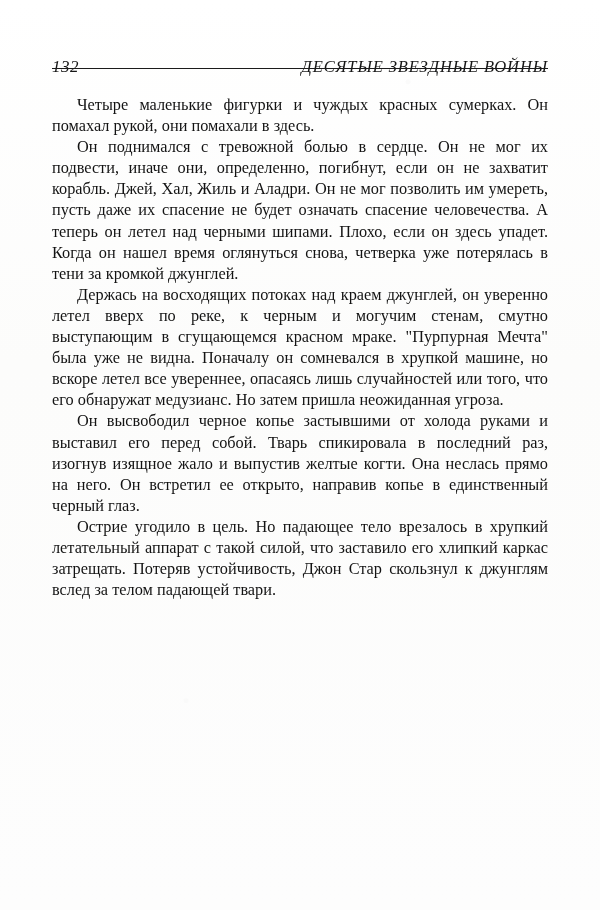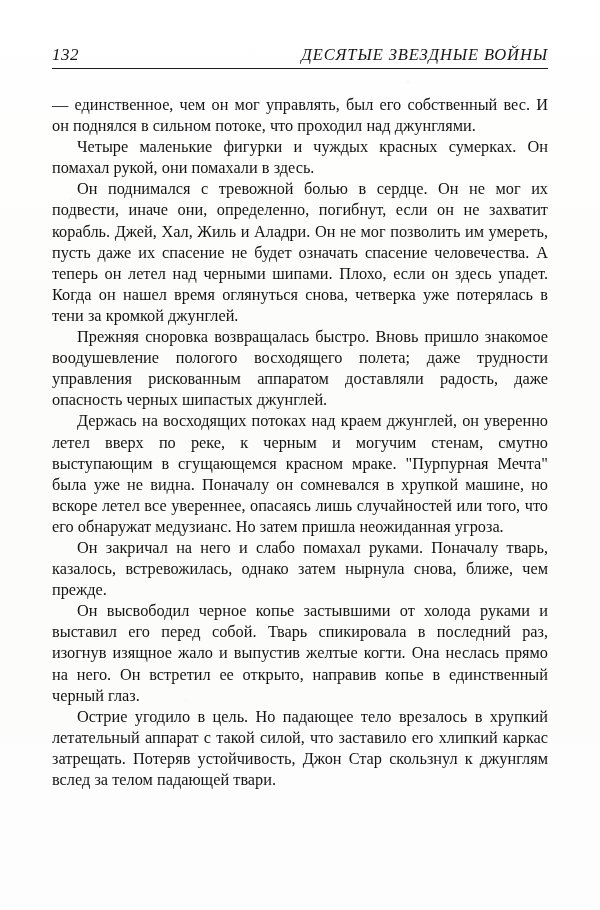--- a/index.html
+++ b/index.html
@@ -44,21 +44,21 @@
     width: 496px;
     z-index: 1;
   }
 
   
   .runhead {
     position: relative;
     height: 34px;
     margin-top: 44px;
     display: flex;
-    align-items: flex-start;
+    align-items: flex-end;
     justify-content: space-between;
   }
   .runhead-page {
     font-style: italic;
     font-size: 17px;
     letter-spacing: 0.5px;
     line-height: 22px;
     color: #161616;
   }
   .runhead-title {
@@ -103,25 +103,22 @@
 <div class="page">
   <div class="content">
 
     <div class="runhead">
       <div class="runhead-page">132</div>
       <div class="runhead-title">ДЕСЯТЫЕ ЗВЕЗДНЫЕ ВОЙНЫ</div>
       <div class="runhead-rule"></div>
     </div>
 
     <div class="body-text">
-      <p class="para no-indent">— единственное, чем он мог управлять, был его собственный вес. И он поднялся в сильном потоке, что проходил над джунглями.</p>
       <p class="para">Четыре маленькие фигурки и чуждых красных сумерках. Он помахал рукой, они помахали в здесь.</p>
       <p class="para">Он поднимался с тревожной болью в сердце. Он не мог их подвести, иначе они, определенно, погибнут, если он не захватит корабль. Джей, Хал, Жиль и Аладри. Он не мог позволить им умереть, пусть даже их спасение не будет означать спасение человечества. А теперь он летел над черными шипами. Плохо, если он здесь упадет. Когда он нашел время оглянуться снова, четверка уже потерялась в тени за кромкой джунглей.</p>
-      <p class="para">Прежняя сноровка возвращалась быстро. Вновь пришло знакомое воодушевление пологого восходящего полета; даже трудности управления рискованным аппаратом доставляли радость, даже опасность черных шипастых джунглей.</p>
       <p class="para">Держась на восходящих потоках над краем джунглей, он уверенно летел вверх по реке, к черным и могучим стенам, смутно выступающим в сгущающемся красном мраке. "Пурпурная Мечта" была уже не видна. Поначалу он сомневался в хрупкой машине, но вскоре летел все увереннее, опасаясь лишь случайностей или того, что его обнаружат медузианс. Но затем пришла неожиданная угроза.</p>
-      <p class="para">Он закричал на него и слабо помахал руками. Поначалу тварь, казалось, встревожилась, однако затем нырнула снова, ближе, чем прежде.</p>
       <p class="para">Он высвободил черное копье застывшими от холода руками и выставил его перед собой. Тварь спикировала в последний раз, изогнув изящное жало и выпустив желтые когти. Она неслась прямо на него. Он встретил ее открыто, направив копье в единственный черный глаз.</p>
       <p class="para">Острие угодило в цель. Но падающее тело врезалось в хрупкий летательный аппарат с такой силой, что заставило его хлипкий каркас затрещать. Потеряв устойчивость, Джон Стар скользнул к джунглям вслед за телом падающей твари.</p>
 
     </div>
 
   </div>
 </div>
 
 </body></html>

